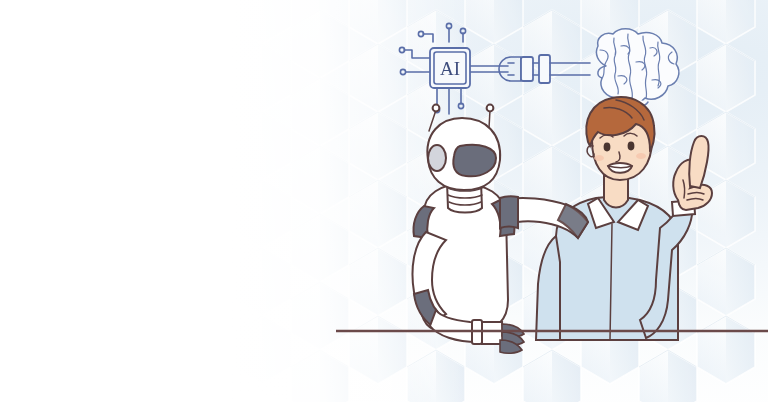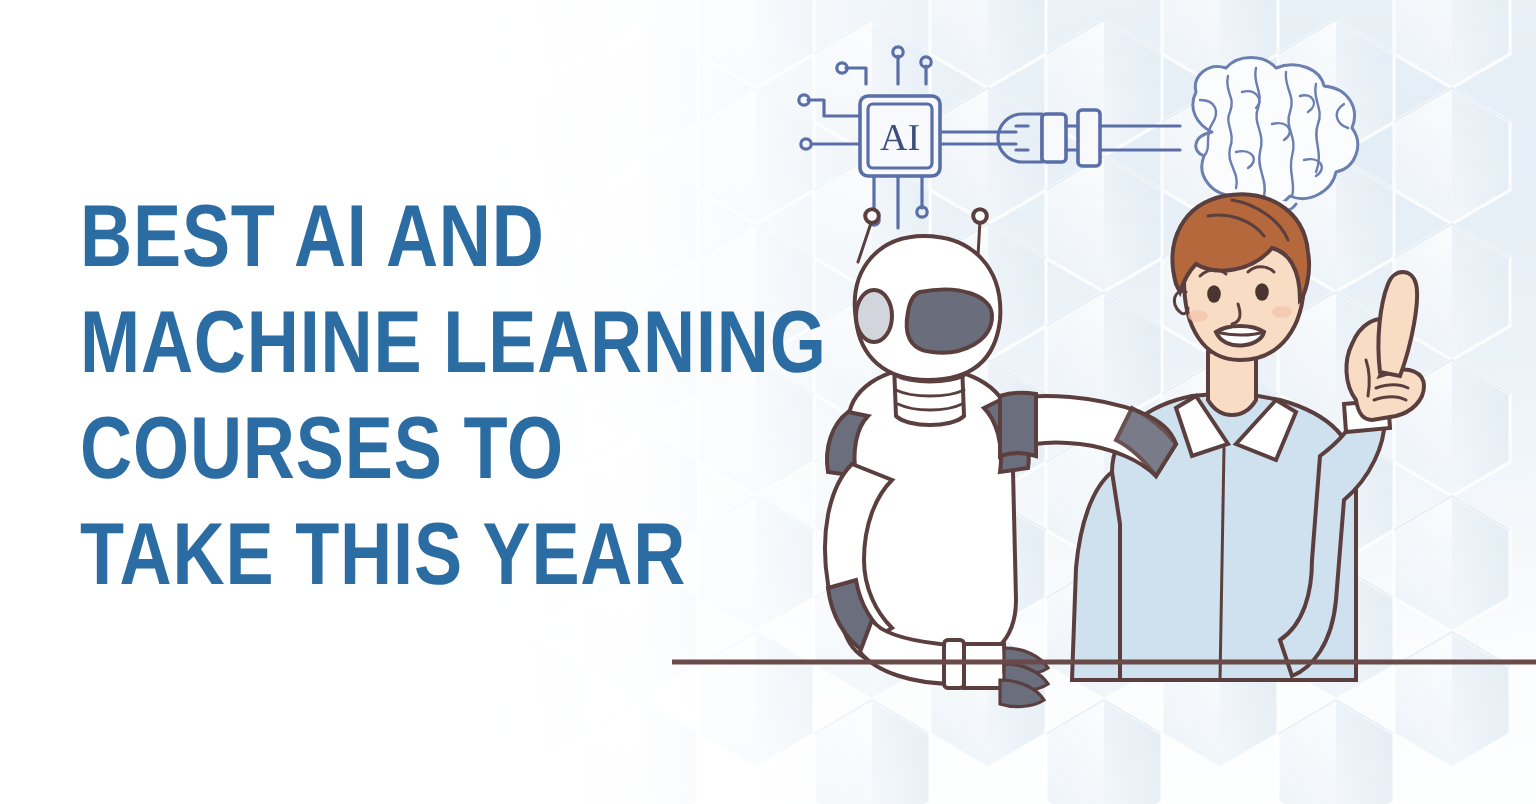--- a/index.html
+++ b/index.html
@@ -159,26 +159,20 @@
       <use href="#hexcell" x="494" y="350"></use>
       <use href="#hexcell" x="552" y="384"></use>
       <use href="#hexcell" x="610" y="350"></use>
       <use href="#hexcell" x="668" y="384"></use>
       <use href="#hexcell" x="726" y="350"></use>
     </g>
   </svg>
 
   <div class="bg-layer bg-fade-left"></div>
 
-  <div id="headline">
-    <span class="hl-line">BEST AI AND</span>
-    <span class="hl-line">MACHINE LEARNING</span>
-    <span class="hl-line">COURSES TO</span>
-    <span class="hl-line">TAKE THIS YEAR</span>
-  </div>
 
   <svg id="art" width="768" height="402" viewBox="0 0 768 402">
     <defs>
       <style>
         .ol{fill:none;stroke:#5b3f3f;stroke-width:2;stroke-linecap:round;stroke-linejoin:round;}
         .ol-t{fill:none;stroke:#5b3f3f;stroke-width:1.5;stroke-linecap:round;stroke-linejoin:round;}
         .wh{fill:#ffffff;}
         .jt{fill:#6b6e7c;}
         .chip{fill:none;stroke:#5a6ea8;stroke-width:1.6;stroke-linecap:round;stroke-linejoin:round;}
         .chipf{fill:#f7f9fc;stroke:#5a6ea8;stroke-width:1.8;}

